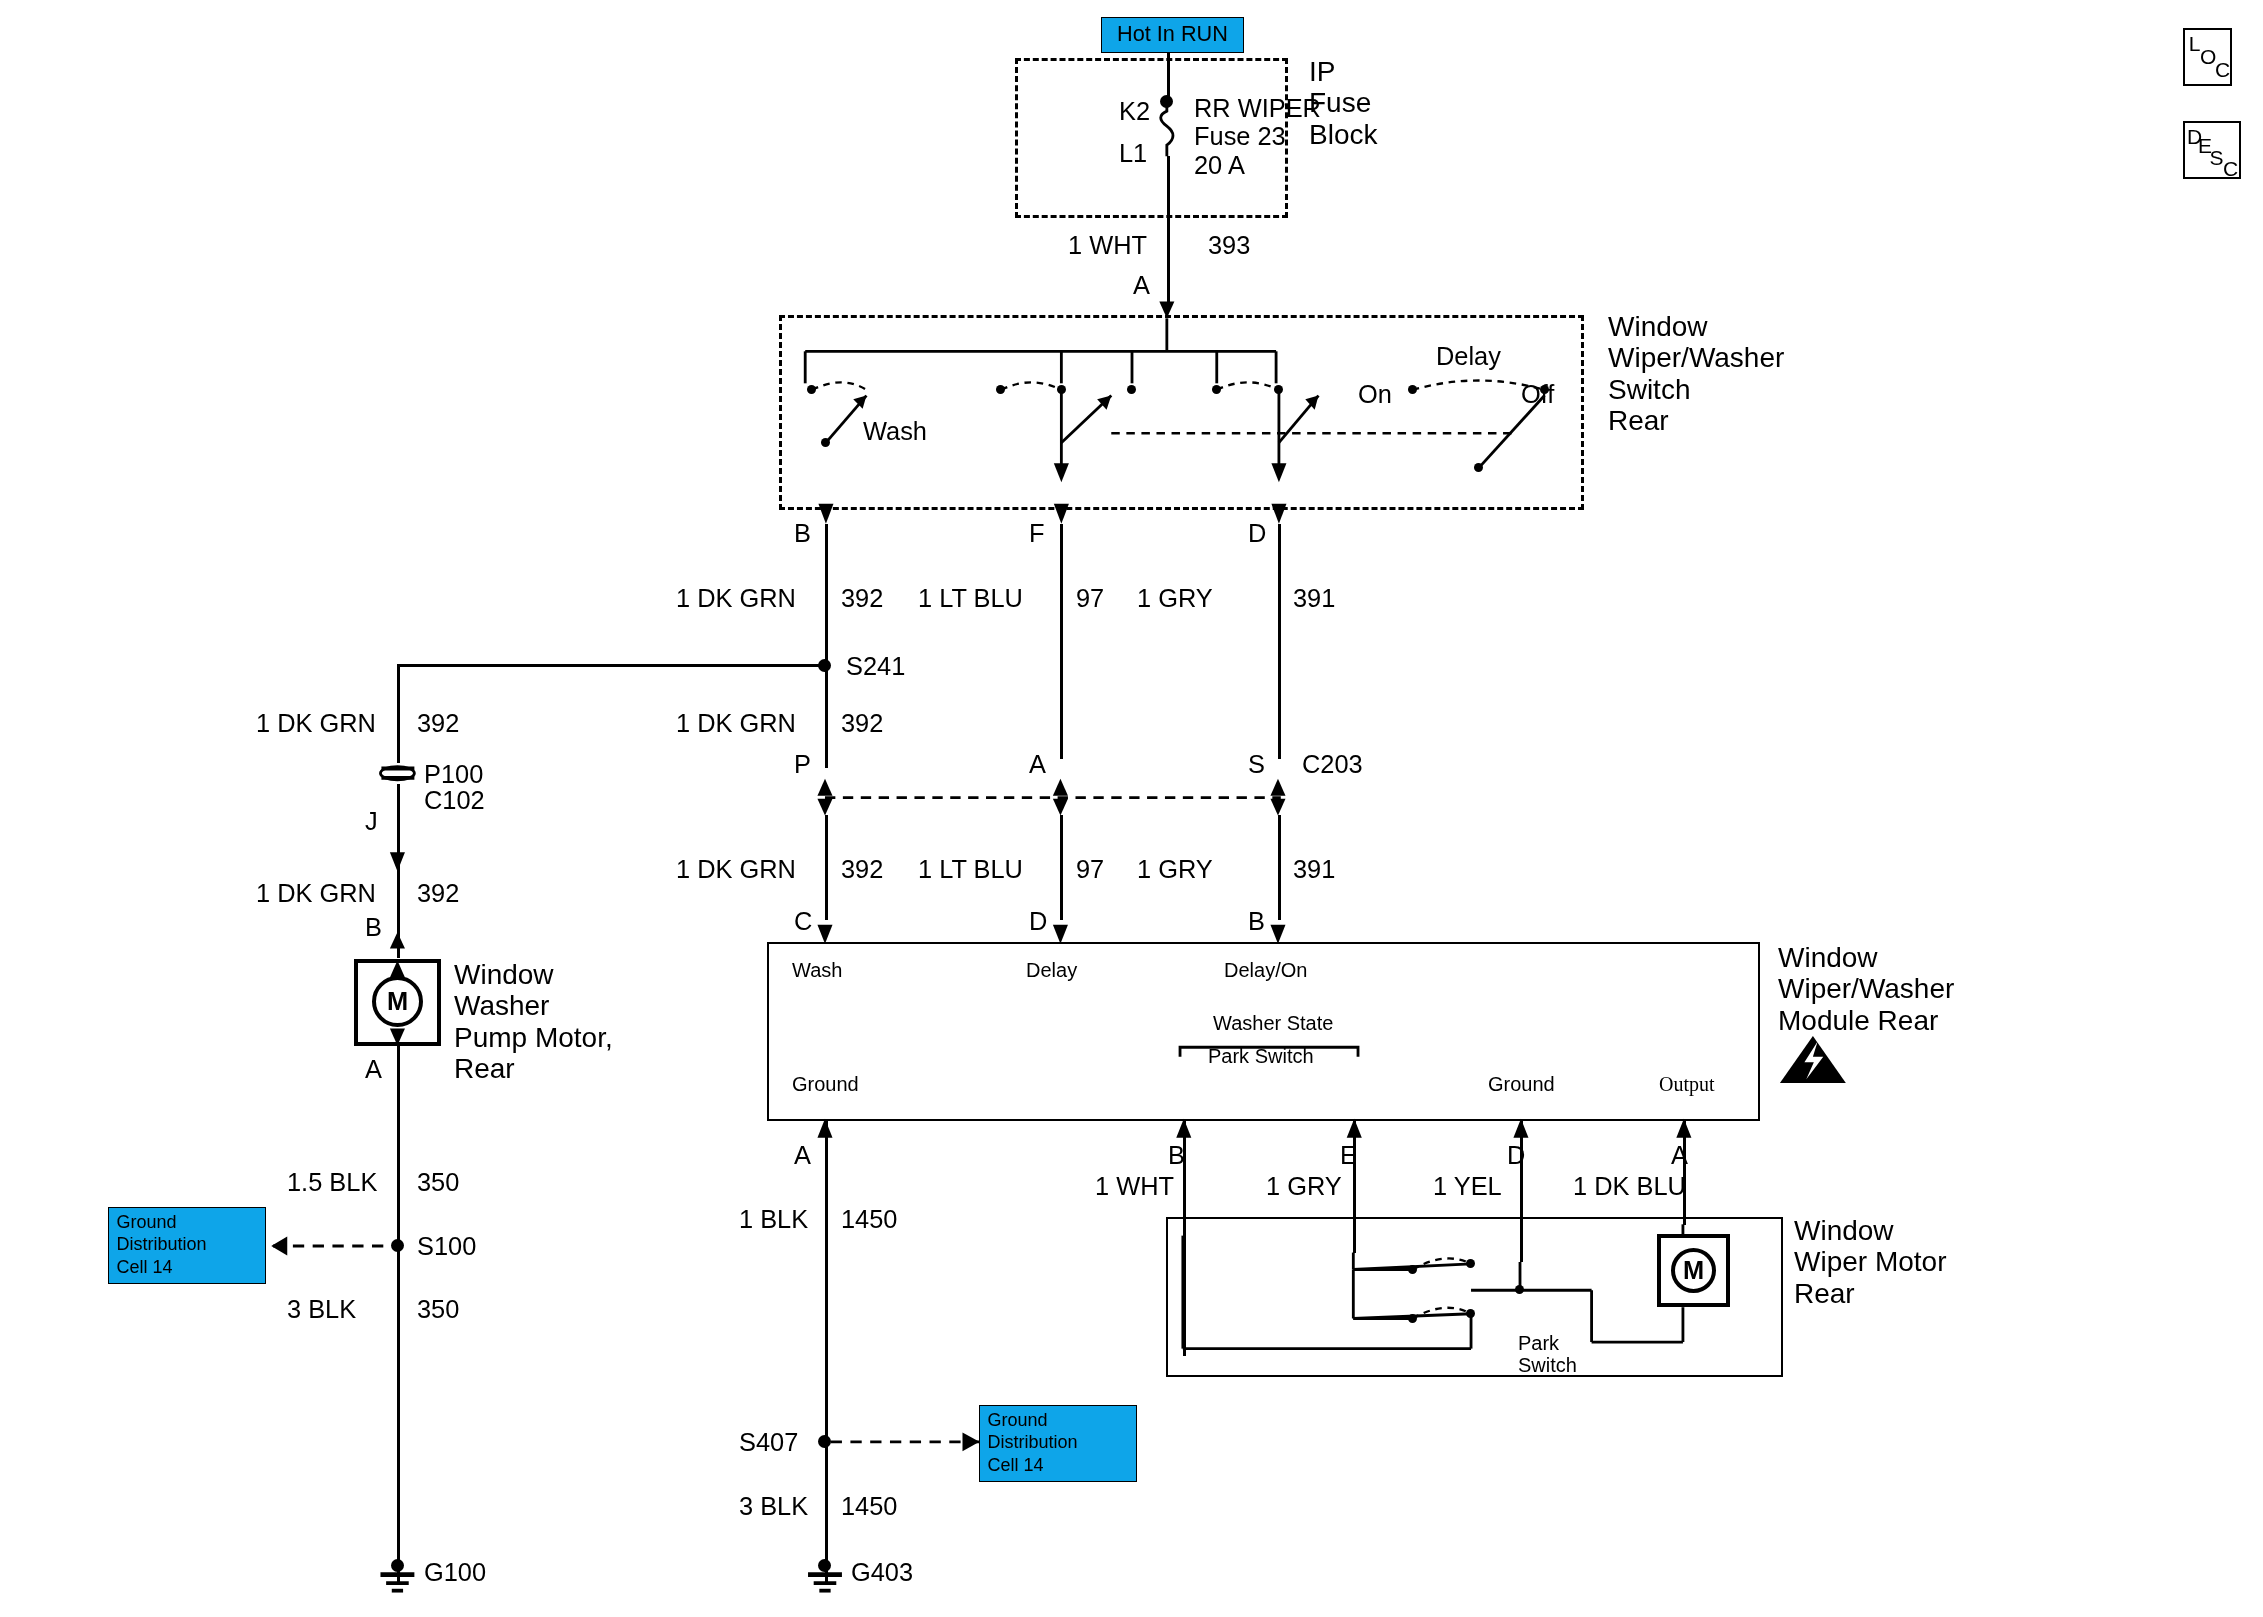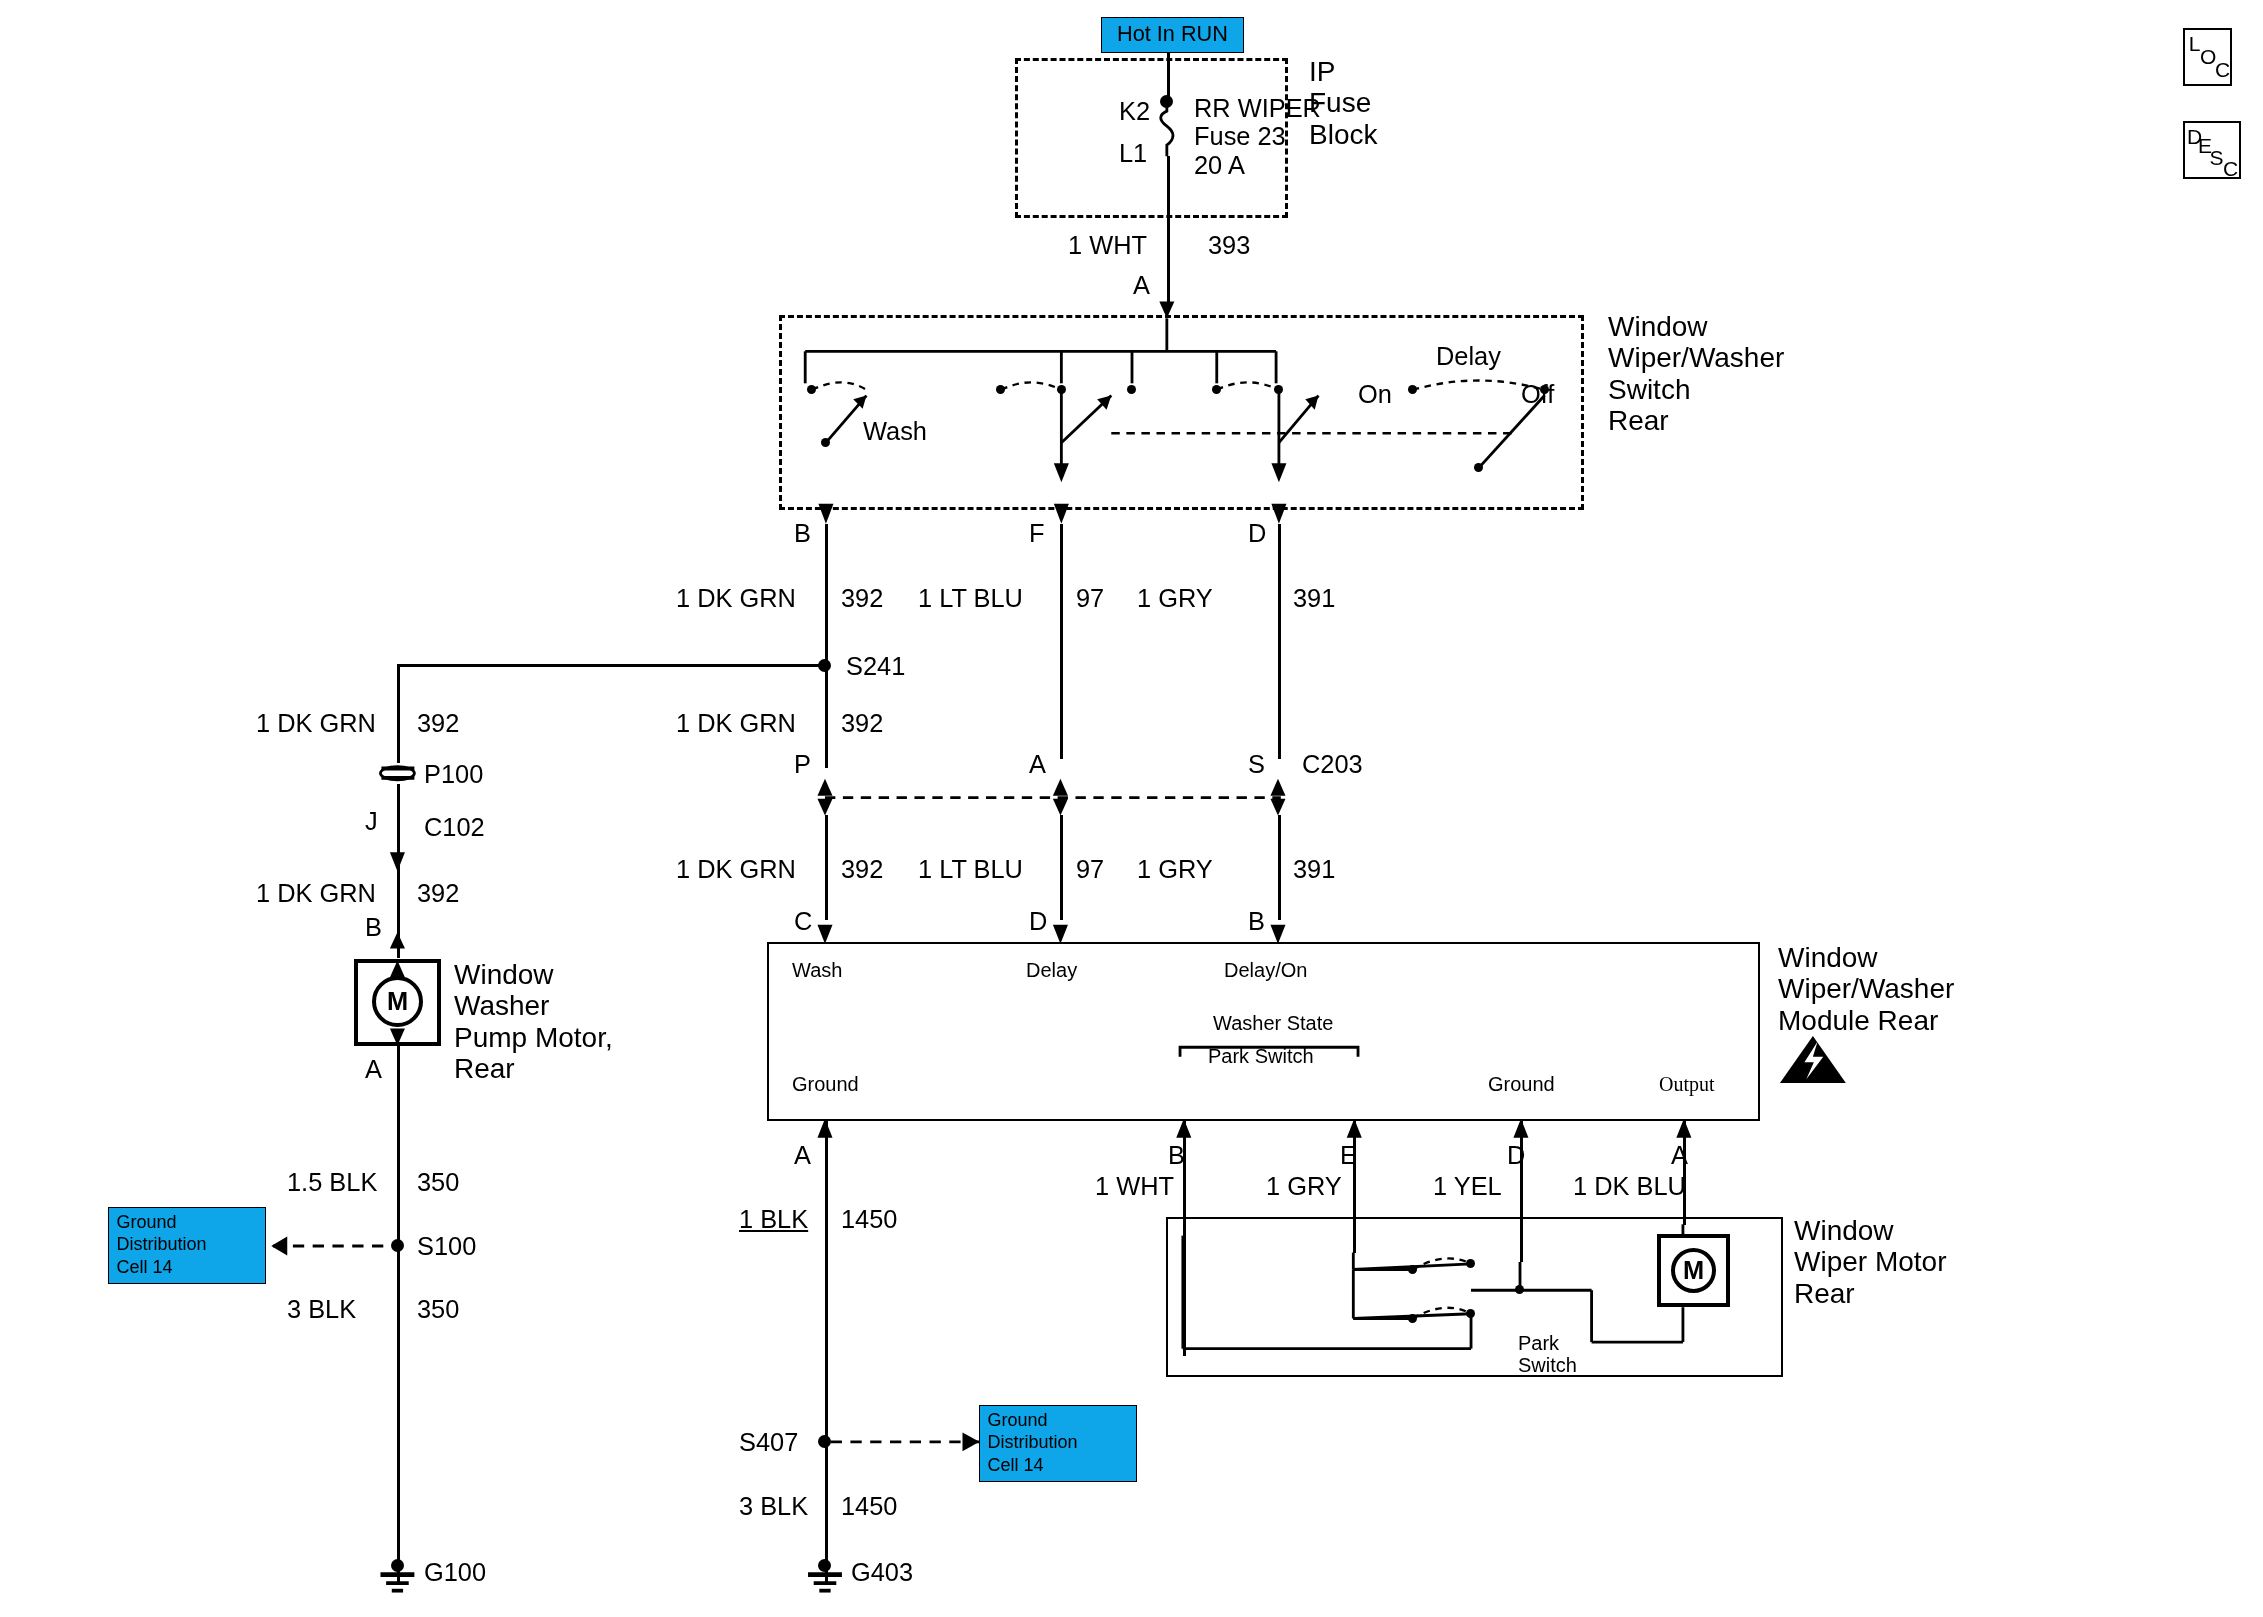--- a/index.html
+++ b/index.html
@@ -228,21 +228,21 @@
     <ellipse cx="422" cy="821" rx="18" ry="7" stroke="#000" stroke-width="3" fill="none"></ellipse>
 
     <path d="M414 905 L422 925 L430 905 Z" fill="#000"></path>
 
     <path d="M414 995 L422 1012 L430 995 Z" fill="#000" transform="translate(0,-8) scale(1,-1) translate(0,-2010)"></path>
   </svg>
   <div class="lbl" style="left:424px; top:760px;"><span>P100</span></div>
 
   <div class="wire v" style="left:397px; top:784px; height:85px;"></div>
   <div class="lbl" style="left:365px; top:807px;"><span>J</span></div>
-  <div class="lbl" style="left:424px; top:813px;"><span>C102</span></div>
+  <div class="lbl" style="left:424px; top:786px;"><span>C102</span></div>
 
   <div class="wire v" style="left:397px; top:869px; height:89px;"></div>
   <div class="lbl" style="left:256px; top:879px;"><span>1 DK GRN</span></div>
   <div class="lbl" style="left:417px; top:879px;"><span>392</span></div>
   <div class="lbl" style="left:365px; top:913px;"><span>B</span></div>
 
   <div class="motorbox" style="left:354px; top:959px; width:87px; height:87px;"></div>
   <div class="motor" style="left:372px; top:976px; width:51px; height:51px;">
       <span>M</span>
     </div>
@@ -349,21 +349,21 @@
     <path d="M1930 1106 L1916 1128 L1926 1128 L1918 1146 L1936 1122 L1925 1122 Z" fill="#fff"></path>
   </svg>
 
   <div class="lbl" style="left:794px; top:1141px;"><span>A</span></div>
   <div class="lbl" style="left:1168px; top:1141px;"><span>B</span></div>
   <div class="lbl" style="left:1340px; top:1141px;"><span>E</span></div>
   <div class="lbl" style="left:1507px; top:1141px;"><span>D</span></div>
   <div class="lbl" style="left:1671px; top:1141px;"><span>A</span></div>
 
   <div class="wire v" style="left:825px; top:1121px; height:461px;"></div>
-  <div class="lbl" style="left:739px; top:1205px;text-decoration:underline;"><span>1 BLK</span></div>
+  <div class="lbl" style="left:739px; top:1205px;"><span>1 BLK</span></div>
   <div class="lbl" style="left:841px; top:1205px;"><span>1450</span></div>
 
   <div class="dot" style="left:818px; top:1435px;"></div>
   <div class="lbl" style="left:739px; top:1428px;"><span>S407</span></div>
   <div class="tbox" style="left:979px; top:1405px; width:158px; height:77px; font-size:18px; line-height:1.25;"><span>Ground
 Distribution
 Cell 14</span></div>
   <svg class="ov" viewBox="0 0 2404 1718" width="2264" height="1618">
     <line x1="882" y1="1531" x2="1040" y2="1531" stroke="#000" stroke-width="3" stroke-dasharray="12,9"></line>
     <path d="M1022 1521 L1040 1531 L1022 1541 Z" fill="#000"></path>

